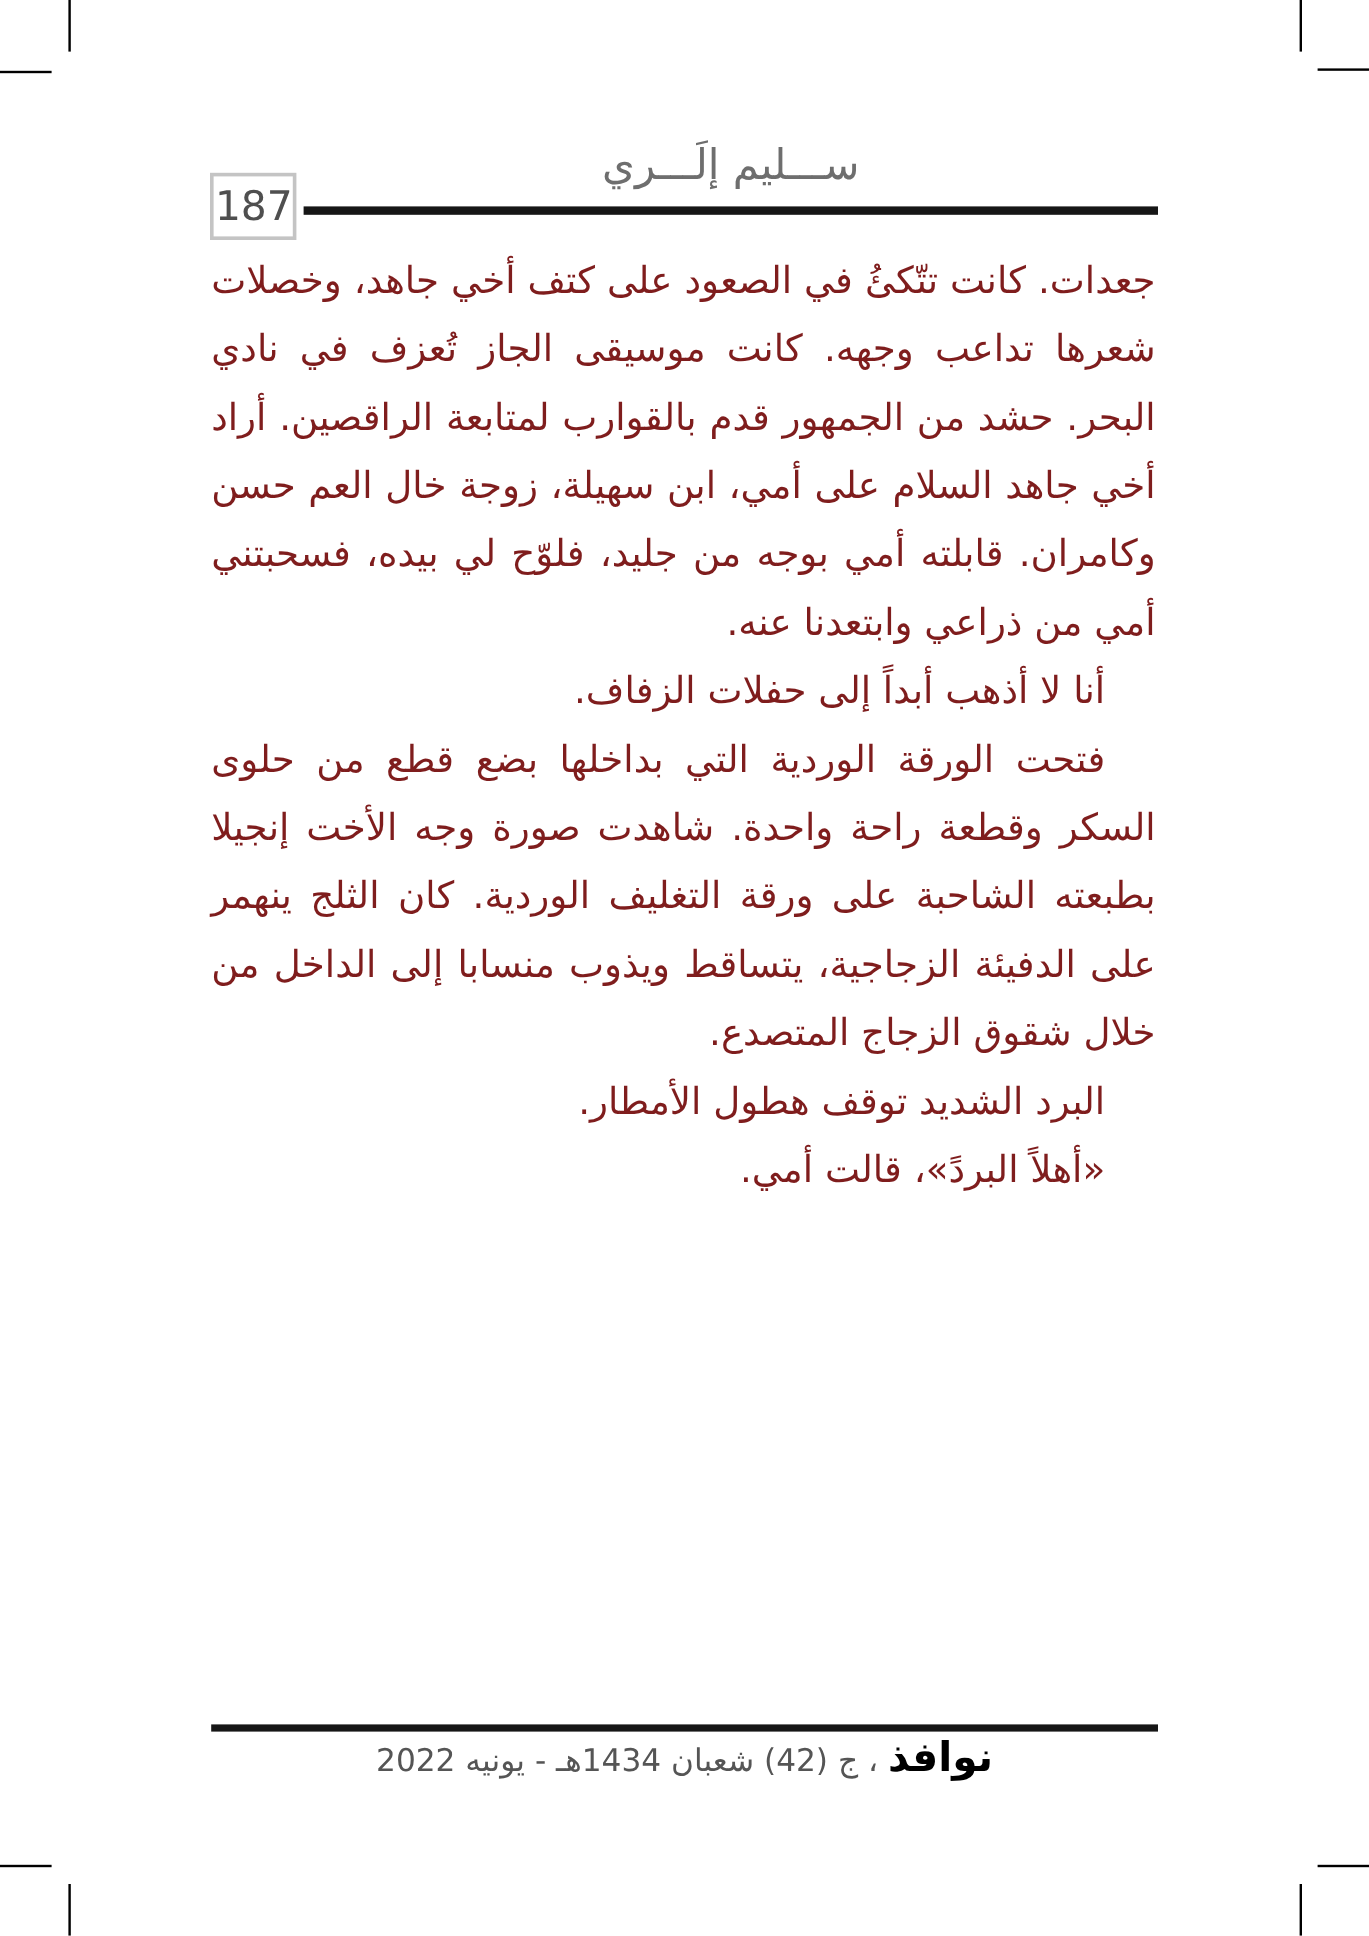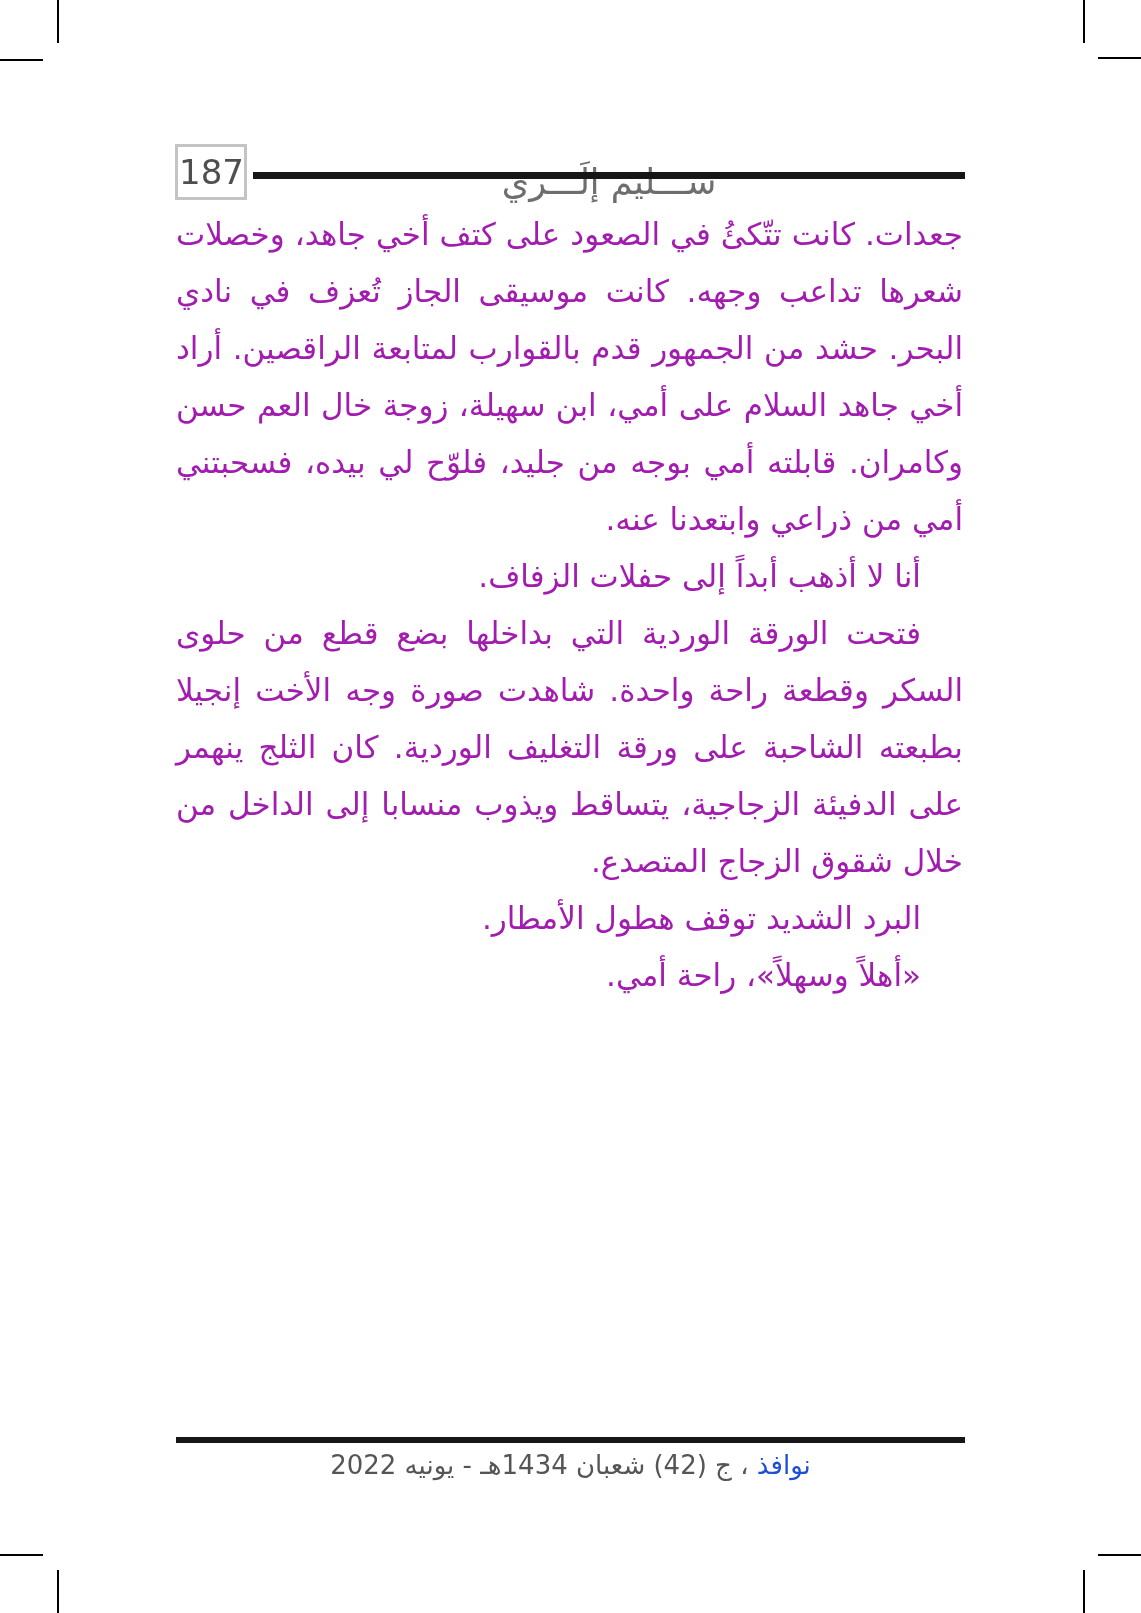--- a/index.html
+++ b/index.html
@@ -19,21 +19,20 @@
 
   
   .header-title {
     position: absolute;
     top: 116px; left: 253px; width: 712px;
     text-align: center;
     direction: rtl;
     font-size: 35px; line-height: 44px;
     color: #6e6e6e;
     letter-spacing: 0.5px;
-    margin-top: 44px;
   }
   .pagenum-box {
     position: absolute;
     left: 175px; top: 144px;
     width: 66px; height: 50px;
     border: 3px solid #c4c4c4;
     background: #fff;
     display: flex; align-items: center; justify-content: flex-end;
     font-size: 34px; color: #4f4f4f;
     font-family: "DejaVu Sans", sans-serif;
@@ -46,44 +45,44 @@
   }
 
   
   .body-text {
     position: absolute;
     left: 176px; top: 206px; width: 787px;
     direction: rtl;
     text-align: justify;
     font-size: 31px;
     line-height: 57px;
-    color: #a21caf;
+    color: #7f1d1d;
   }
   .body-text p { margin: 0; }
   .body-text p.indent { text-indent: 42px; }
 
   
   .footer-rule {
     position: absolute;
     left: 176px; top: 1437px;
     width: 789px; height: 6px;
     background: #161616;
   }
   .footer-text {
     position: absolute;
     left: 176px; top: 1448px; width: 789px;
     direction: rtl;
     text-align: center;
     font-size: 26px; line-height: 34px;
     color: #555555;
   }
   .journal-logo {
-    font-weight: normal;
-    color: #1d4ed8;
-    font-size: 26px;
+    font-weight: bold;
+    color: #000000;
+    font-size: 34px;
   }
 </style>
 </head>
 <body>
 
 <div class="page">
 
   <div class="crop v" style="left:57px;  top:0;"></div>
   <div class="crop h" style="left:0;     top:59px;"></div>
   <div class="crop v" style="left:1083px;top:0;"></div>
@@ -97,21 +96,21 @@
   <div class="pagenum-box">
     <span>187</span>
   </div>
   <div class="header-rule"></div>
 
   <div class="body-text">
     <p>جعدات. كانت تتّكئُ في الصعود على كتف أخي جاهد، وخصلات شعرها تداعب وجهه. كانت موسيقى الجاز تُعزف في نادي البحر. حشد من الجمهور قدم بالقوارب لمتابعة الراقصين. أراد أخي جاهد السلام على أمي، ابن سهيلة، زوجة خال العم حسن وكامران. قابلته أمي بوجه من جليد، فلوّح لي بيده، فسحبتني أمي من ذراعي وابتعدنا عنه.</p>
     <p class="indent">أنا لا أذهب أبداً إلى حفلات الزفاف.</p>
     <p class="indent">فتحت الورقة الوردية التي بداخلها بضع قطع من حلوى السكر وقطعة راحة واحدة. شاهدت صورة وجه الأخت إنجيلا بطبعته الشاحبة على ورقة التغليف الوردية. كان الثلج ينهمر على الدفيئة الزجاجية، يتساقط ويذوب منسابا إلى الداخل من خلال شقوق الزجاج المتصدع.</p>
     <p class="indent">البرد الشديد توقف هطول الأمطار.</p>
-    <p class="indent">«أهلاً وسهلاً»، راحة أمي.</p>
+    <p class="indent">«أهلاً البردً»، قالت أمي.</p>
   </div>
 
   <div class="footer-rule"></div>
   <div class="footer-text">
     <span class="journal-logo">نوافذ</span>
     <span>، ج (42) شعبان 1434هـ - يونيه 2022</span>
   </div>
 
 </div>
 

